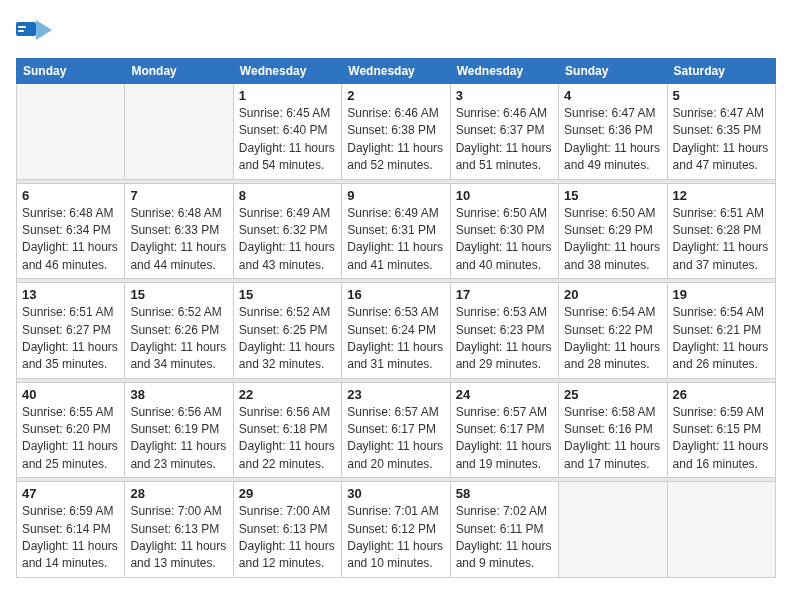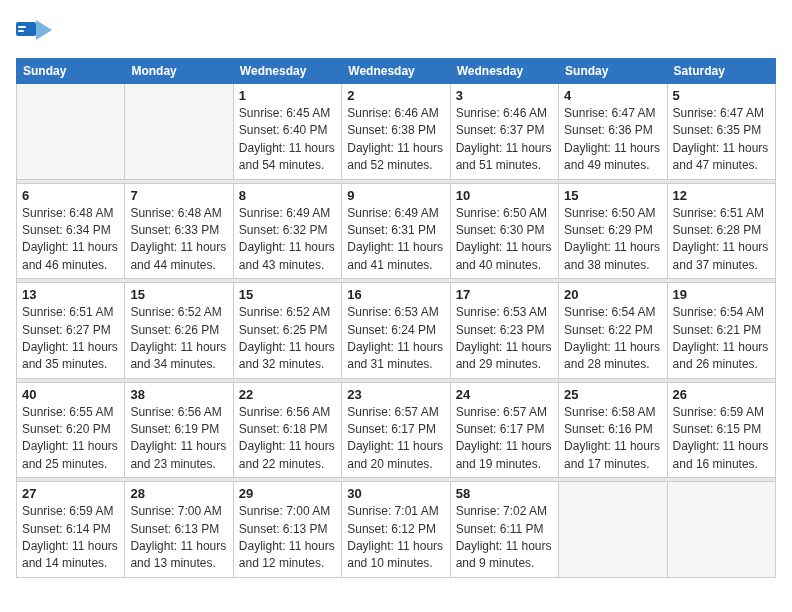--- a/index.html
+++ b/index.html
@@ -222,21 +222,21 @@
         <td>
           <span class="day-number">26</span>
           <div class="day-info">Sunrise: 6:59 AM<br>Sunset: 6:15 PM<br>Daylight: 11 hours and 16 minutes.</div>
         </td>
       </tr>
       <tr>
         <td colspan="7" style="padding: 0px; height: 4px; background: rgb(232, 232, 232); border: 1px solid rgb(204, 204, 204);"></td>
       </tr>
       <tr>
         <td>
-          <span class="day-number">27</span>
+          <span class="day-number">47</span>
           <div class="day-info">Sunrise: 6:59 AM<br>Sunset: 6:14 PM<br>Daylight: 11 hours and 14 minutes.</div>
         </td>
         <td>
           <span class="day-number">28</span>
           <div class="day-info">Sunrise: 7:00 AM<br>Sunset: 6:13 PM<br>Daylight: 11 hours and 13 minutes.</div>
         </td>
         <td>
           <span class="day-number">29</span>
           <div class="day-info">Sunrise: 7:00 AM<br>Sunset: 6:13 PM<br>Daylight: 11 hours and 12 minutes.</div>
         </td>

